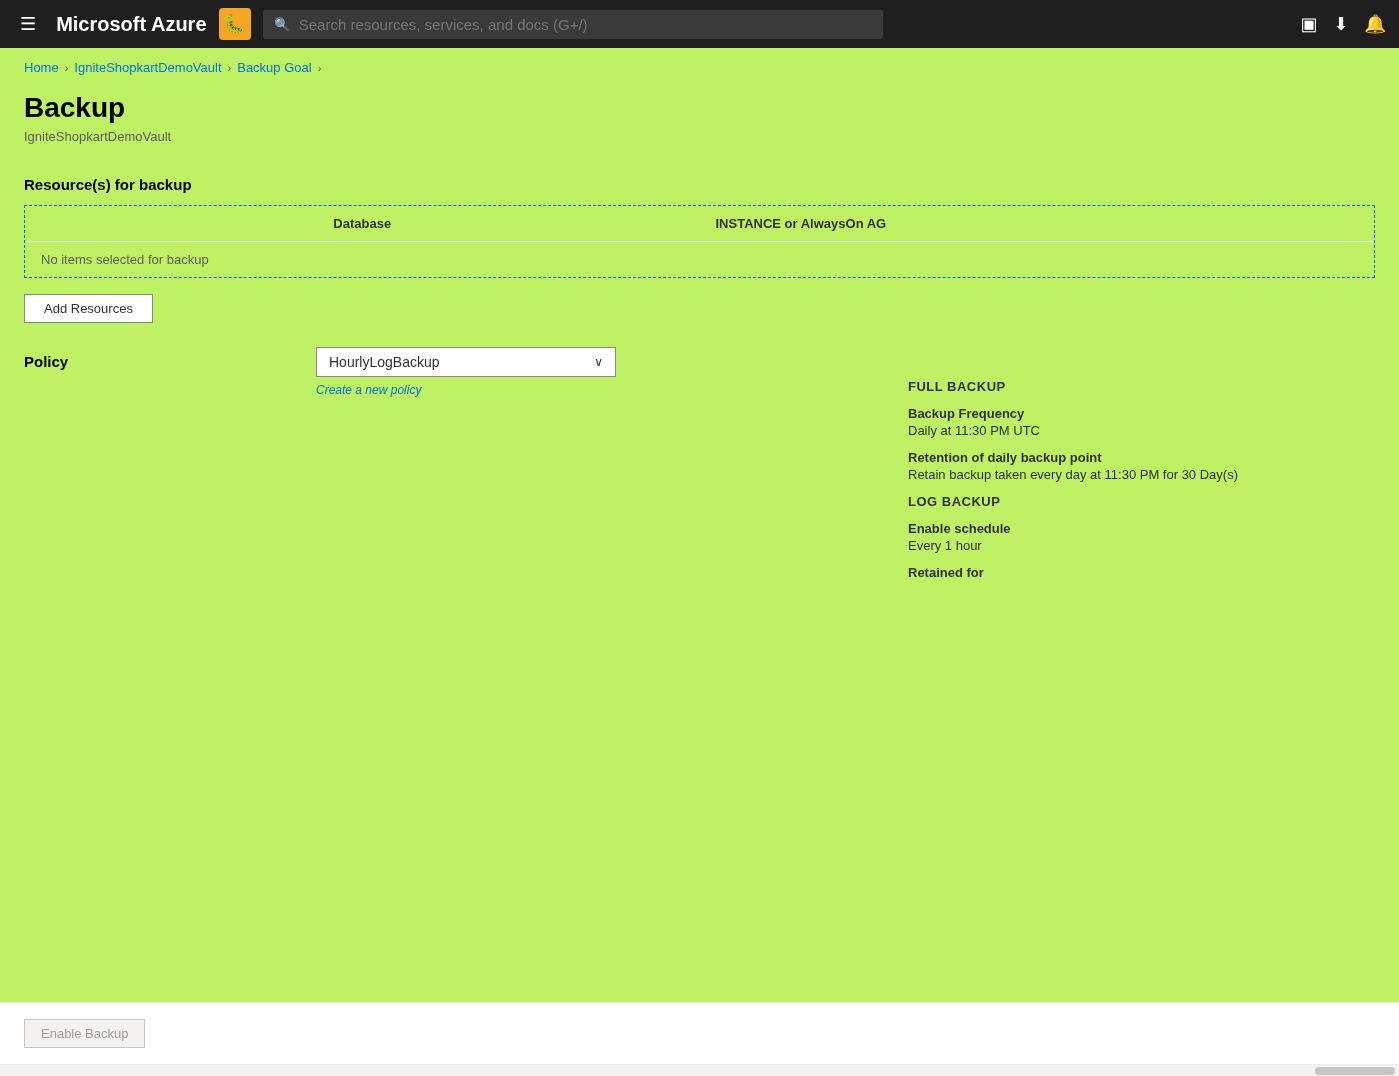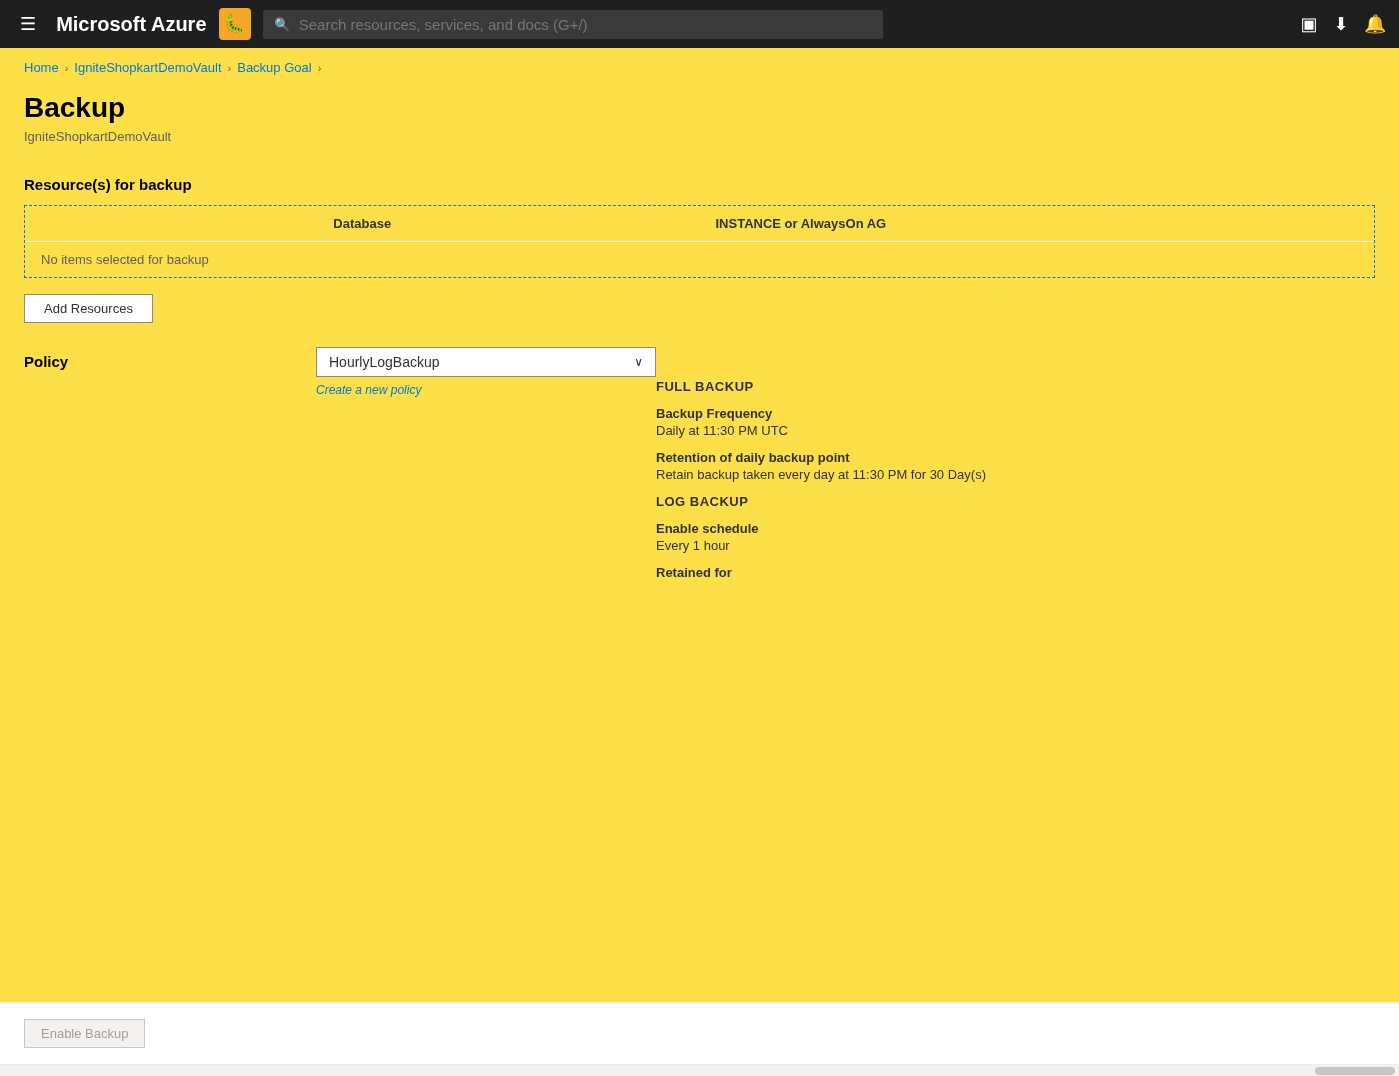--- a/index.html
+++ b/index.html
@@ -52,21 +52,21 @@
     .nav-icons {
       margin-left: auto;
       display: flex;
       align-items: center;
       gap: 16px;
     }
     .nav-icon { color: #fff; font-size: 18px; cursor: pointer; }
 
     
     .main-wrapper {
-      background: #fde047;
+      background: #bef264;
       min-height: calc(1076px - 48px);
       display: flex;
       flex-direction: column;
     }
 
     
     .breadcrumb {
       padding: 12px 24px;
       display: flex;
       align-items: center;
@@ -174,36 +174,37 @@
     }
     .policy-controls {
       display: flex;
       flex-direction: column;
       gap: 6px;
     }
     .policy-select-inner {
       display: flex;
       align-items: center;
       justify-content: space-between;
-      width: 340px;
+      width: 300px;
       border: 1px solid #8a8886;
       padding: 6px 12px;
       background: #fff;
       cursor: pointer;
     }
     .create-policy-link {
       color: #0078d4;
       font-size: 12px;
       text-decoration: none;
       cursor: pointer;
       font-style: italic;
     }
 
     
     .backup-details {
+      margin-left: 292px;
       margin-top: 24px;
     }
     .backup-section-header {
       font-size: 13px;
       font-weight: 700;
       color: #323130;
       letter-spacing: 0.5px;
       margin-bottom: 12px;
       margin-top: 8px;
     }

